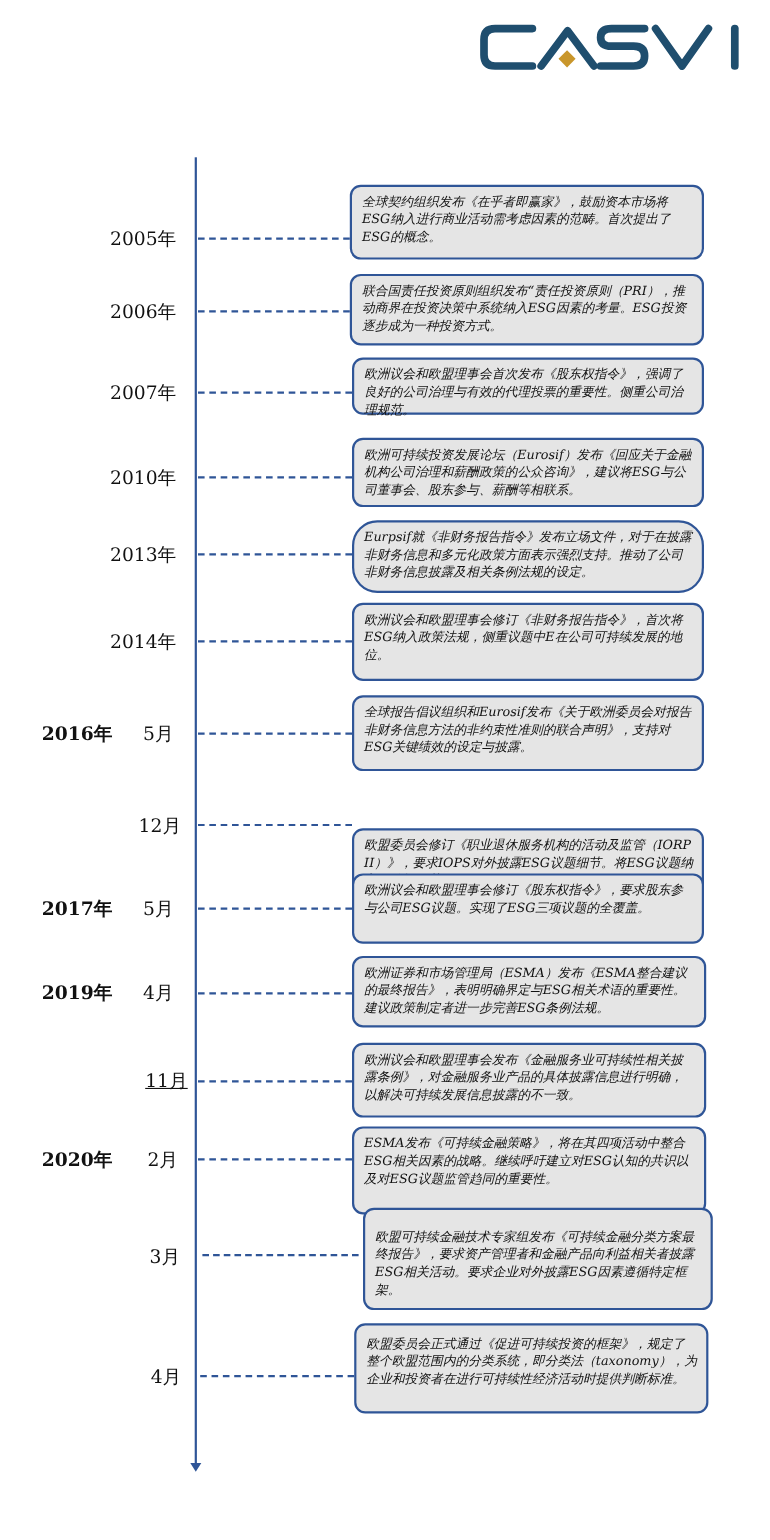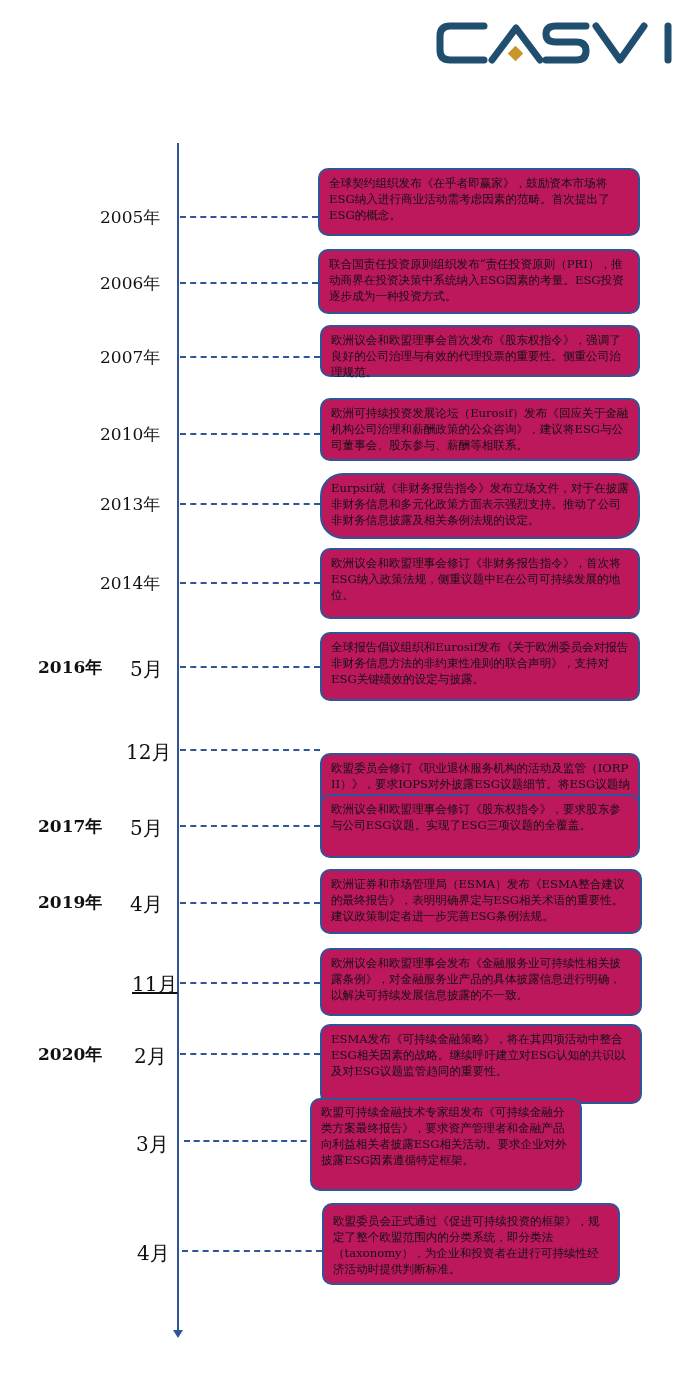--- a/index.html
+++ b/index.html
@@ -5,24 +5,24 @@
   html, body { margin: 0; padding: 0; background: #ffffff; }
   body { width: 700px; height: 1400px; position: relative; overflow: hidden;
          font-family: "DejaVu Serif", "Liberation Serif", serif; color: #111; }
   .logo { position: absolute; left: 436px; top: 20px; width: 250px; height: 46px; }
   .axis { position: absolute; left: 177px; top: 143px; width: 2px; height: 1190px; background: #2f5597; }
   .arrow { position: absolute; left: 173px; top: 1330px; width: 0; height: 0;
            border-left: 5px solid transparent; border-right: 5px solid transparent; border-top: 8px solid #2f5597; }
   .dash { position: absolute; height: 0; border-top: 2px dashed #2f5597; }
   .year { position: absolute; font-size: 17px; font-weight: normal; white-space: nowrap; }
   .year.bold { font-weight: bold; }
-  .month { position: absolute; font-size: 20px; white-space: nowrap; }
-  .box { position: absolute; border: 2px solid #2f5597; border-radius: 10px; background: #be185d;
+  .month { position: absolute; font-size: 17px; white-space: nowrap; }
+  .box { position: absolute; border: 2px solid #2f5597; border-radius: 10px; background: #e5e5e5;
          box-sizing: border-box; padding: 5px 8px 5px 9px; font-size: 11.6px; line-height: 16px;
-         font-family: "DejaVu Serif", "Liberation Serif", serif; color: #111; }
+         font-family: "DejaVu Serif", "Liberation Serif", serif; color: #111; font-style: italic; }
 </style>
 </head>
 <body>
 
 <svg class="logo" viewBox="0 0 250 46" xmlns="http://www.w3.org/2000/svg">
   <g fill="none" stroke="#1f4e6e" stroke-width="7" stroke-linecap="round" stroke-linejoin="round">
 
     <path d="M48 6 H14 Q4 6 4 16 V30 Q4 40 14 40 H48"></path>
 
     <path d="M56 40 L80 8 L104 40"></path>
@@ -86,17 +86,17 @@
 <div class="dash" style="left:180px; top:982px; width:140px;"></div>
 <div class="box" style="left:320px; top:948px; width:322px; height:68px;"><span>欧洲议会和欧盟理事会发布《金融服务业可持续性相关披露条例》，对金融服务业产品的具体披露信息进行明确，以解决可持续发展信息披露的不一致。</span></div>
 
 <div class="year bold" style="left:38px; top:1043px;">2020年</div>
 <div class="month" style="left:134px; top:1043px;">2月</div>
 <div class="dash" style="left:180px; top:1053px; width:140px;"></div>
 <div class="box" style="left:320px; top:1024px; width:322px; height:80px;"><span>ESMA发布《可持续金融策略》，将在其四项活动中整合ESG相关因素的战略。继续呼吁建立对ESG认知的共识以及对ESG议题监管趋同的重要性。</span></div>
 
 <div class="month" style="left:136px; top:1131px;text-align:center;">3月</div>
 <div class="dash" style="left:184px; top:1140px; width:142px;"></div>
-<div class="box" style="left:310px; top:1098px; width:272px; height:93px; padding-top:4px;"><span>欧盟可持续金融技术专家组发布《可持续金融分类方案最终报告》，要求资产管理者和金融产品向利益相关者披露ESG相关活动。要求企业对外披露ESG因素遵循特定框架。</span></div>
+<div class="box" style="left:330px; top:1098px; width:318px; height:93px; padding-top:16px;"><span>欧盟可持续金融技术专家组发布《可持续金融分类方案最终报告》，要求资产管理者和金融产品向利益相关者披露ESG相关活动。要求企业对外披露ESG因素遵循特定框架。</span></div>
 
 <div class="month" style="left:137px; top:1240px;">4月</div>
 <div class="dash" style="left:182px; top:1250px; width:140px;"></div>
-<div class="box" style="left:322px; top:1203px; width:298px; height:82px; padding-top:8px;"><span>欧盟委员会正式通过《促进可持续投资的框架》，规定了整个欧盟范围内的分类系统，即分类法（taxonomy），为企业和投资者在进行可持续性经济活动时提供判断标准。</span></div>
+<div class="box" style="left:322px; top:1203px; width:322px; height:82px; padding-top:8px;"><span>欧盟委员会正式通过《促进可持续投资的框架》，规定了整个欧盟范围内的分类系统，即分类法（taxonomy），为企业和投资者在进行可持续性经济活动时提供判断标准。</span></div>
 
 </body></html>

